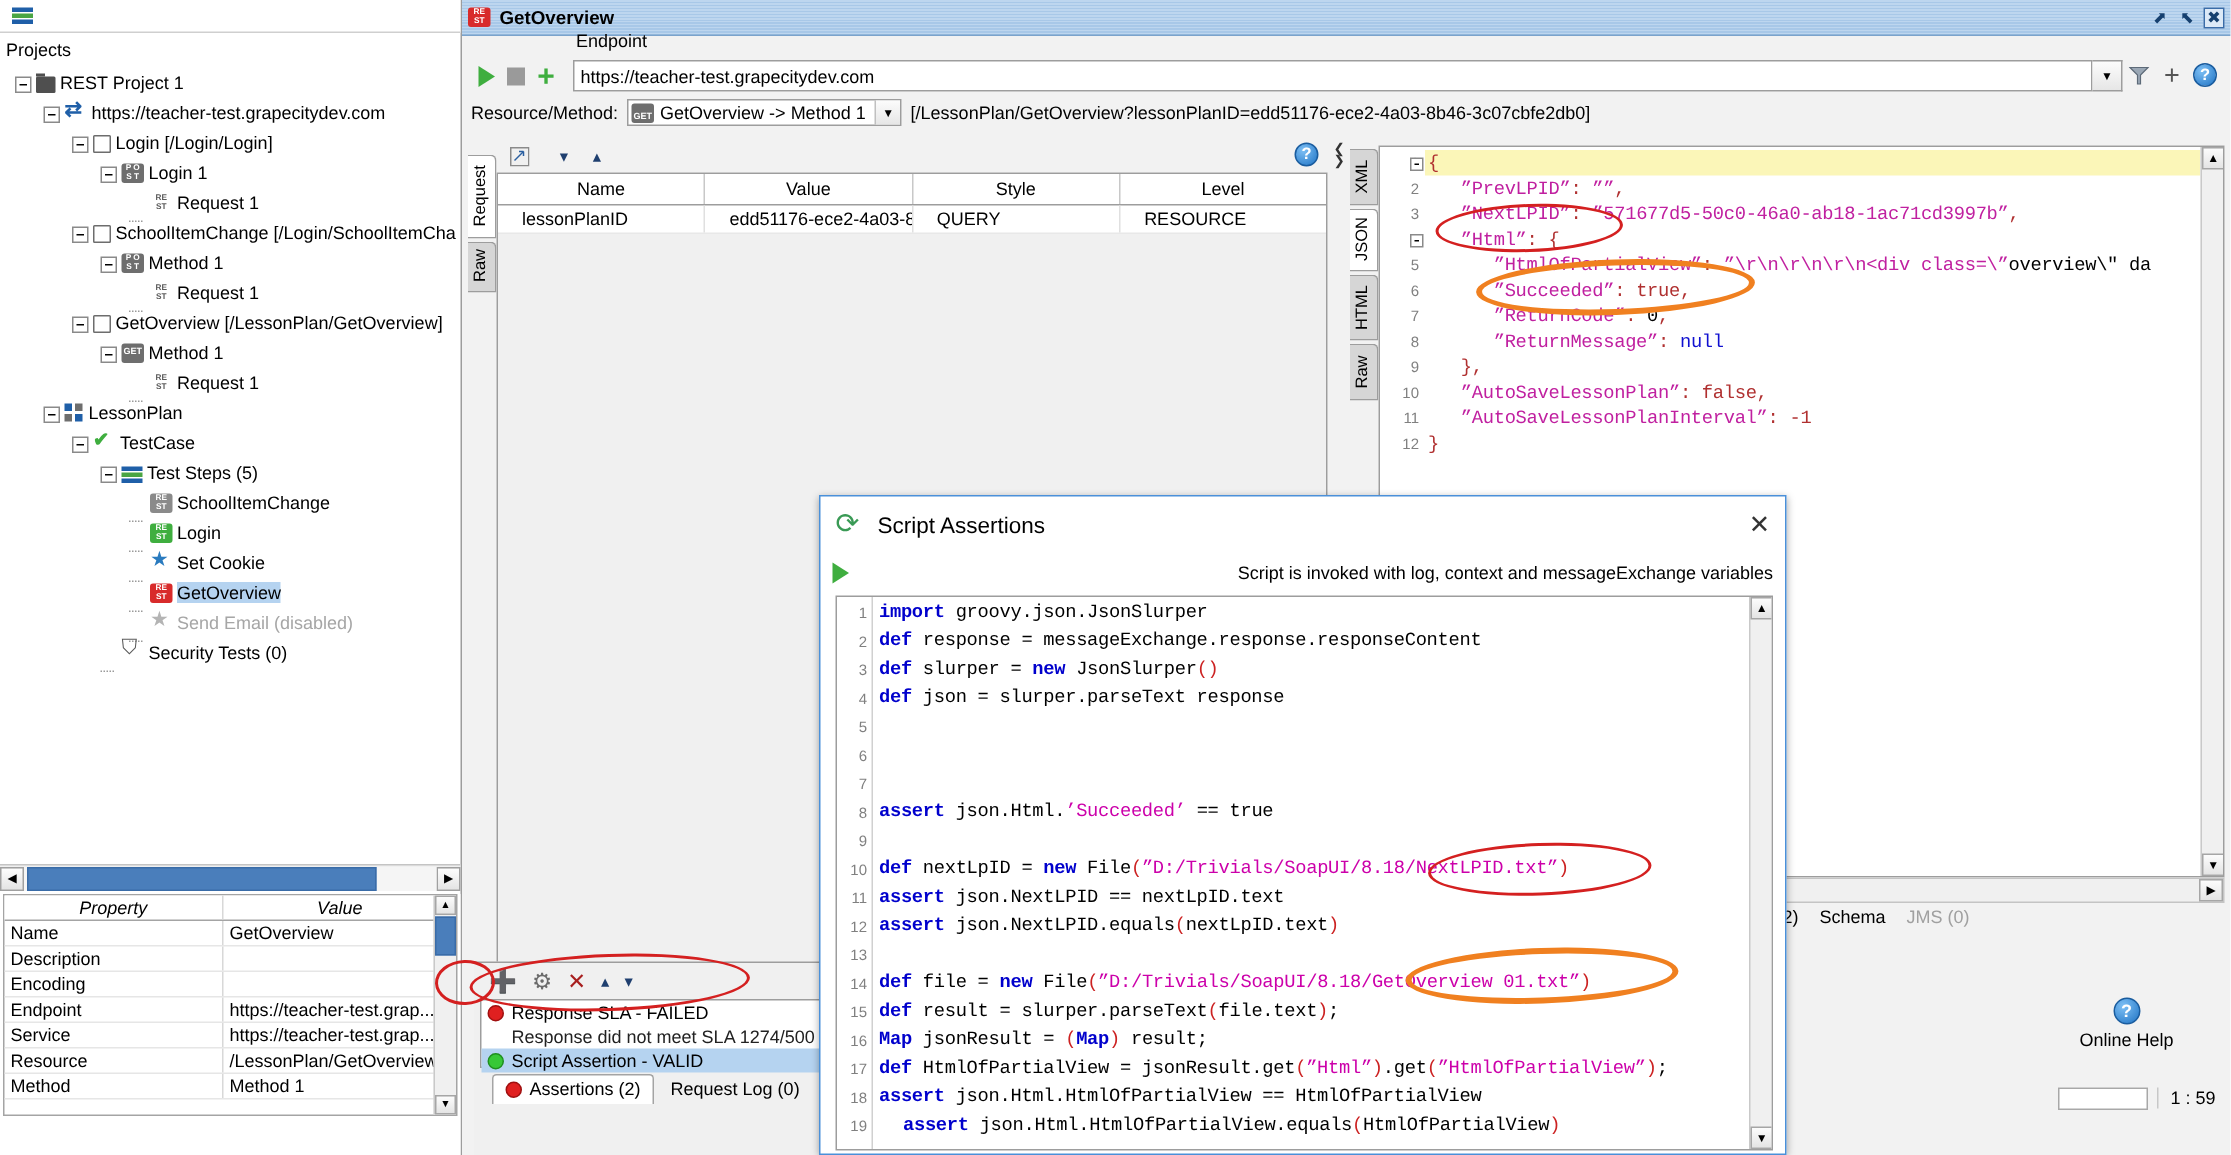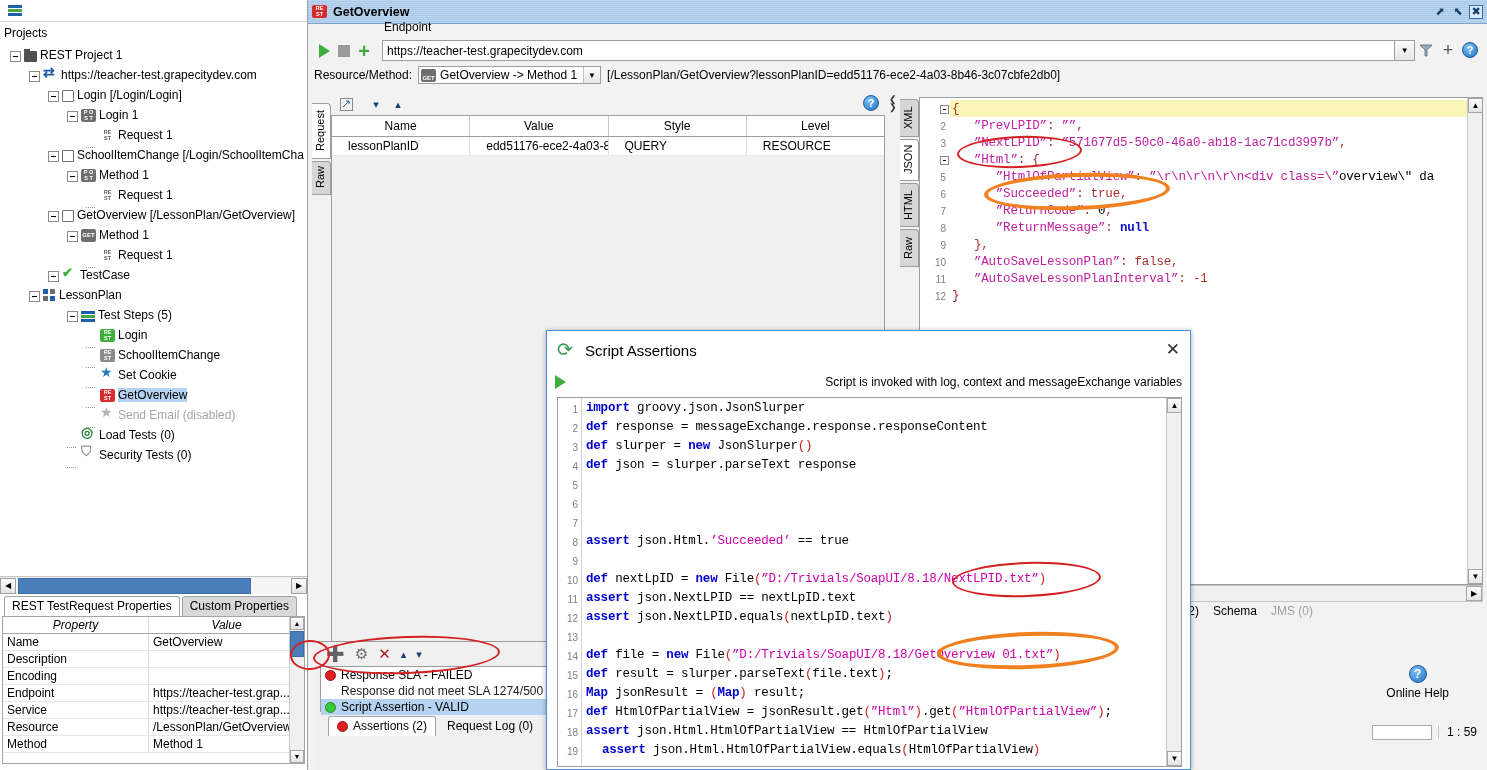--- a/index.html
+++ b/index.html
@@ -190,21 +190,21 @@
   .gutter { position:absolute; left:0; top:0; width:30px; height:100%; background:#fff; }
   .gnum { position:absolute; right:4px; font-size:10px; color:#808080; font-family:"Liberation Sans",sans-serif;}
   .gbox { position:absolute; left:20px; width:9px; height:9px; border:1px solid #8a8a8a; background:#fff; }
   .gbox::before{content:"";position:absolute;left:2px;top:3px;width:3px;height:1px;background:#000;}
   .cline { position:absolute; left:32px; white-space:pre; font-family:"Liberation Mono", monospace;
            font-size:12.5px; letter-spacing:-0.2px; }
   .hl-line { position:absolute; left:0; right:0; height:17px; background:#fbf6b8; }
   .k-str { color:#c020a0; }
   .k-pun { color:#b03030; }
   .k-bool { color:#b03030; }
-  .k-null { color:#1010d0; font-weight:bold; }
+  .k-null { color:#1010d0; font-weight:normal; }
   .vscroll { position:absolute; right:0; top:0; width:15px; bottom:0; background:#f0f0f0; border-left:1px solid #c9c9c9;}
   .vscroll .a { position:absolute; left:0; width:15px; height:15px; background:linear-gradient(#fcfcfc,#e4e4e4);
                 border:1px solid #a6a6a6; display:flex;align-items:center;justify-content:center;font-size:8px;}
 
   #resp-hscroll { position:absolute; left:30px; right:0; bottom:168px; height:17px; background:#f0f0f0;
                   border:1px solid #c4c4c4; display:flex; align-items:center; }
   #resp-tabs { position:absolute; left:0; right:0; bottom:150px; height:18px; display:flex; align-items:center;
                gap:14px; font-size:12px; justify-content:flex-end; padding-right:170px;}
   .rt.dim { color:#a0a0a0; }
   #online-help { position:absolute; right:34px; bottom:70px; text-align:center; font-size:12px; }
@@ -334,107 +334,97 @@
         <div class="trow">
           <span class="ind" style="width:82px;"></span>
           <span class="nub"></span>
           <span class="badge2" style="background:transparent;color:#5b5b5b;">
             <span class="l1">RE</span>
             <span class="l2">ST</span>
           </span>
           <span class="tlabel">Request 1</span>
         </div>
         <div class="trow">
+          <span class="ind" style="width:25px;"></span>
+          <span class="exp"></span>
+          <span class="icn lp"></span>
+          <span class="tlabel">LessonPlan</span>
+        </div>
+        <div class="trow">
           <span class="ind" style="width:44px;"></span>
           <span class="exp"></span>
           <span class="icn check"></span>
           <span class="tlabel">TestCase</span>
-        </div>
-        <div class="trow">
-          <span class="ind" style="width:25px;"></span>
-          <span class="exp"></span>
-          <span class="icn lp"></span>
-          <span class="tlabel">LessonPlan</span>
         </div>
         <div class="trow">
           <span class="ind" style="width:63px;"></span>
           <span class="exp"></span>
           <span class="ico-teststeps">
             <i></i>
             <i></i>
             <i></i>
           </span>
           <span class="tlabel">Test Steps (5)</span>
         </div>
         <div class="trow">
           <span class="ind" style="width:82px;"></span>
           <span class="nub"></span>
+          <span class="badge2" style="background:#8a8a8a;">
+            <span class="l1">RE</span>
+            <span class="l2">ST</span>
+          </span>
+          <span class="tlabel">SchoolItemChange</span>
+        </div>
+        <div class="trow">
+          <span class="ind" style="width:82px;"></span>
+          <span class="nub"></span>
           <span class="badge2" style="background:#3fae3f;">
             <span class="l1">RE</span>
             <span class="l2">ST</span>
           </span>
           <span class="tlabel">Login</span>
         </div>
         <div class="trow">
           <span class="ind" style="width:82px;"></span>
           <span class="nub"></span>
-          <span class="badge2" style="background:#8a8a8a;">
-            <span class="l1">RE</span>
-            <span class="l2">ST</span>
-          </span>
-          <span class="tlabel">SchoolItemChange</span>
-        </div>
-        <div class="trow">
-          <span class="ind" style="width:82px;"></span>
-          <span class="nub"></span>
           <span class="icn star"></span>
           <span class="tlabel">Set Cookie</span>
         </div>
         <div class="trow">
           <span class="ind" style="width:82px;"></span>
           <span class="nub"></span>
           <span class="badge2" style="background:#d82b2b;">
             <span class="l1">RE</span>
             <span class="l2">ST</span>
           </span>
           <span class="tlabel sel">GetOverview</span>
         </div>
         <div class="trow">
           <span class="ind" style="width:82px;"></span>
           <span class="nub"></span>
           <span class="icn star grey"></span>
           <span class="tlabel dim">Send Email (disabled)</span>
-        </div>
-        <div class="trow">
-          <span class="ind" style="width:63px;"></span>
-          <span class="nub"></span>
-          <span class="icn load"></span>
-          <span class="tlabel">Load Tests (0)</span>
         </div>
         <div class="trow">
           <span class="ind" style="width:63px;"></span>
           <span class="nub"></span>
           <span class="icn shield"></span>
           <span class="tlabel">Security Tests (0)</span>
         </div>
       </div>
 
     <div id="nav-hscroll">
       <div class="sb-btn">◀</div>
       <div class="sb-track">
         <div class="sb-thumb" style="left:2px;width:233px;"></div>
       </div>
       <div class="sb-btn">▶</div>
     </div>
 
     <div id="props">
-      <div class="ptabs">
-        <div class="ptab active">REST TestRequest Properties</div>
-        <div class="ptab">Custom Properties</div>
-      </div>
       <div id="ptable">
         <div class="prow head">
           <div class="pcell k">Property</div>
           <div class="pcell v">Value</div>
         </div>
         <div id="prop-rows">
             <div class="prow">
               <div class="pcell k">Name</div>
               <div class="pcell v">GetOverview</div>
             </div>

